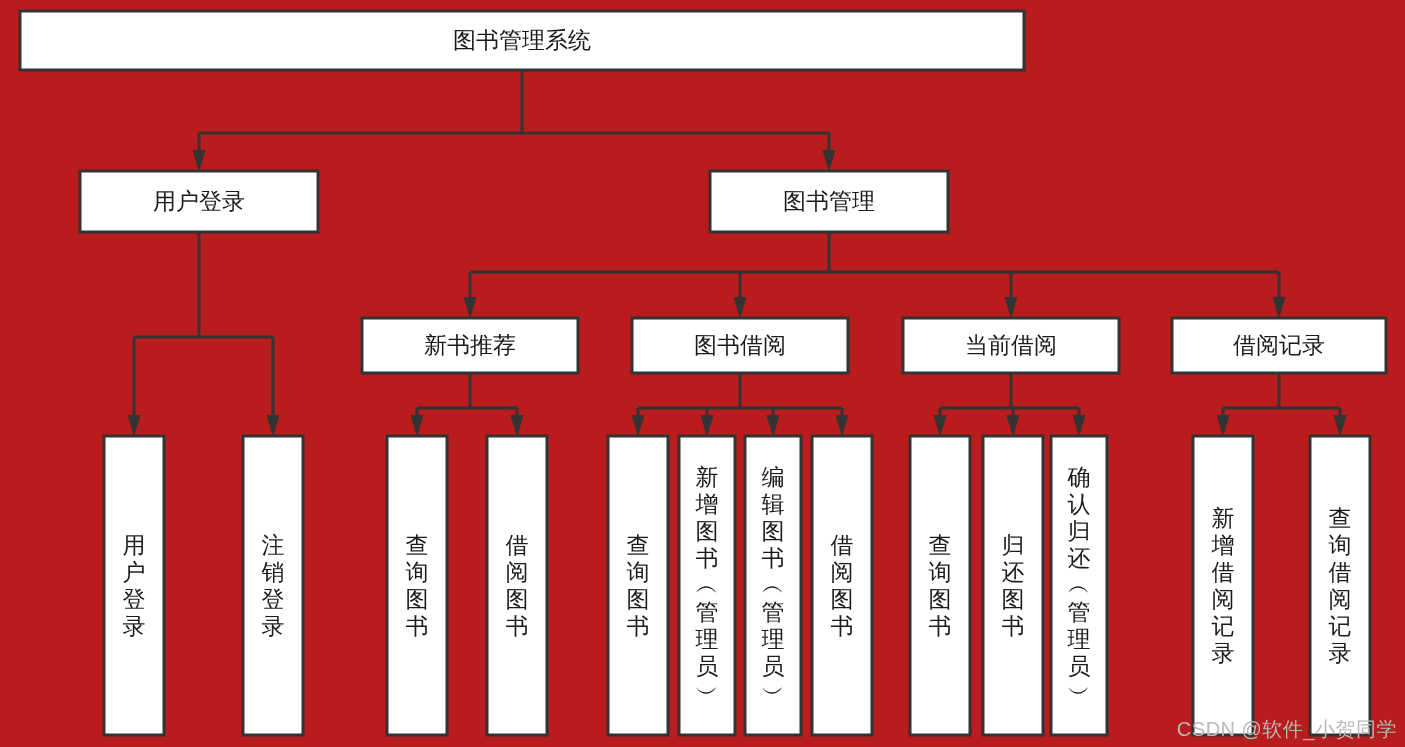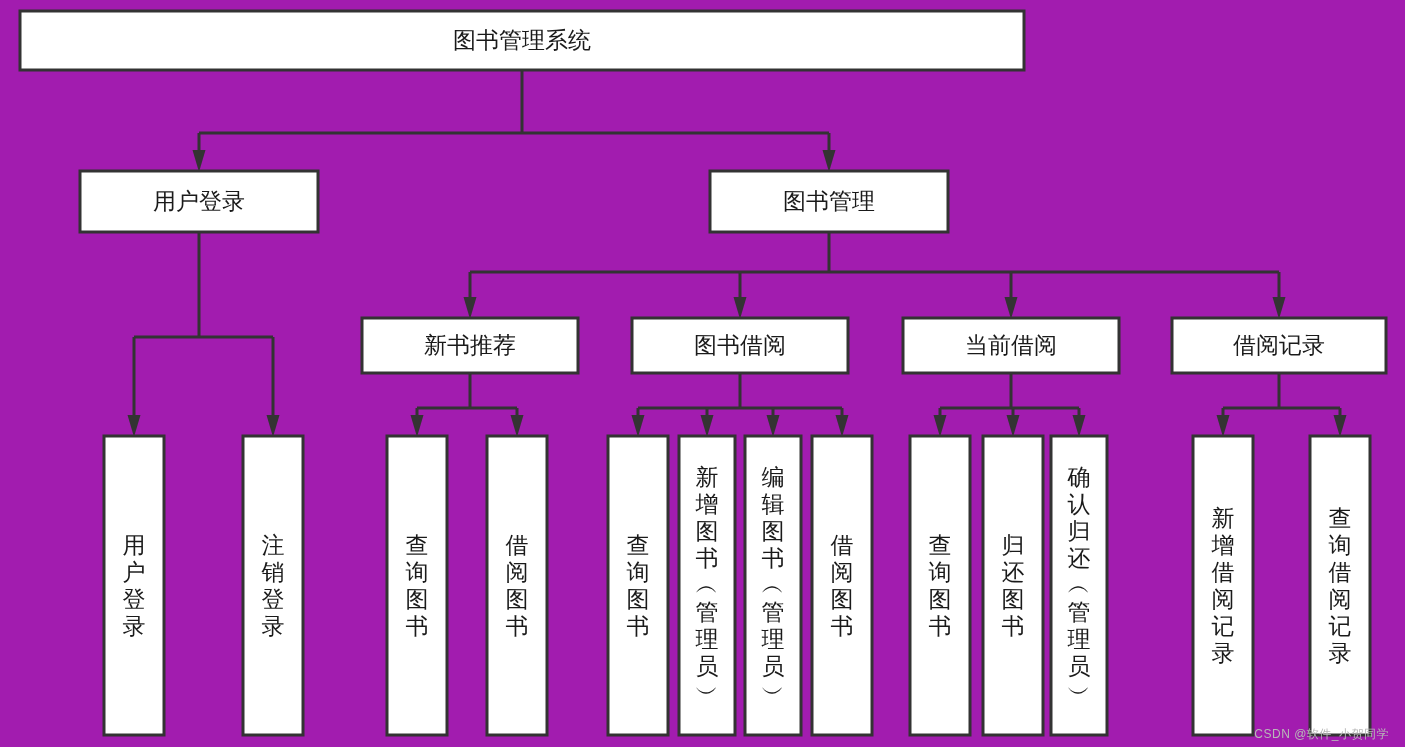--- a/index.html
+++ b/index.html
@@ -10,21 +10,21 @@
   body {
     width: 1405px;
     height: 747px;
     font-family: "Liberation Sans", "DejaVu Sans", sans-serif;
     overflow: hidden;
   }
   #diagram-root {
     position: relative;
     width: 1405px;
     height: 747px;
-    background: #a21caf;
+    background: #b91c1c;
   }
   svg.diagram-svg {
     position: absolute;
     left: 0;
     top: 0;
     width: 1405px;
     height: 747px;
     display: block;
   }
   .node-box {
@@ -49,24 +49,24 @@
     stroke: #333333;
     stroke-width: 3;
     fill: none;
   }
   .arrow-head {
     fill: #333333;
     stroke: none;
   }
   .watermark {
     position: absolute;
-    right: 16px;
+    right: 8px;
     bottom: 4px;
     font-family: "Liberation Sans", "DejaVu Sans", sans-serif;
-    font-size: 12px;
+    font-size: 20px;
     color: #b8b8b8;
     letter-spacing: 0.5px;
     white-space: nowrap;
     pointer-events: none;
   }
 </style>
 </head>
 <body>
 
 <div id="diagram-root">

